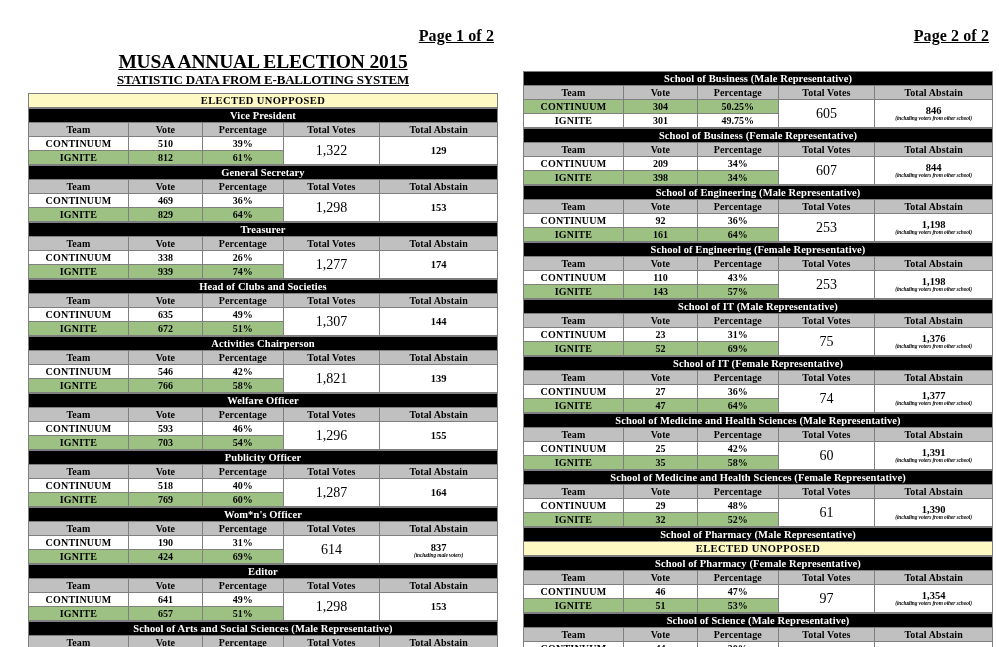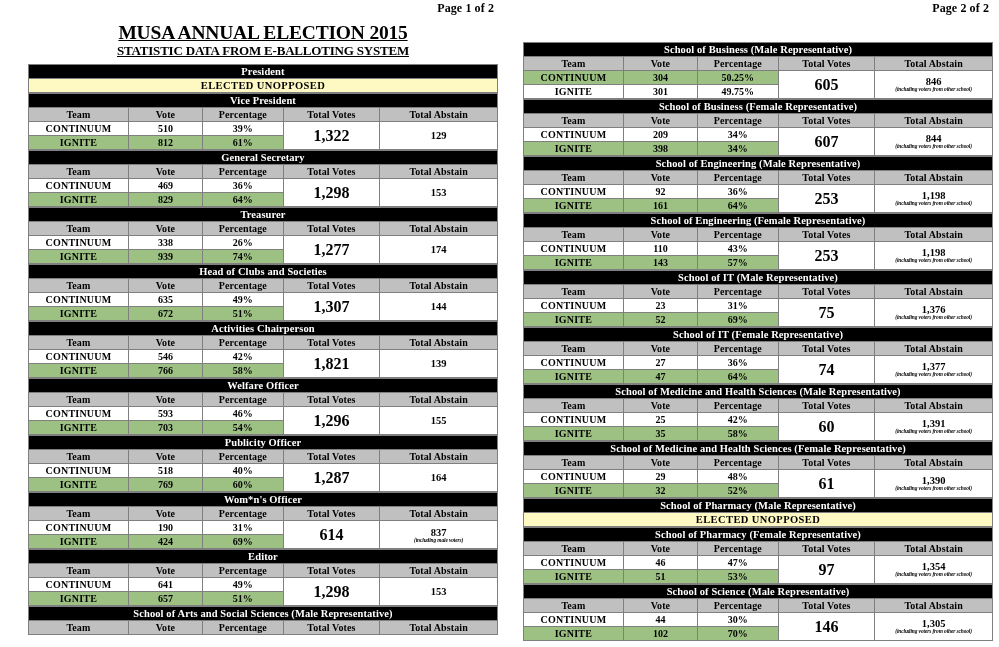--- a/index.html
+++ b/index.html
@@ -12,24 +12,25 @@
     overflow: hidden;
   }
   .page { position: relative; width: 999px; height: 647px; }
 
   .col-left  { position: absolute; left: 28px;  top: 0;  width: 470px; }
   .col-right { position: absolute; left: 523px; top: 0;  width: 470px; }
 
   .page-label {
     text-align: right;
     font-weight: bold;
-    font-size: 12px;
+    font-size: 16px;
     padding-right: 4px;
-    padding-top: 1px;
+    padding-top: 27px;
     letter-spacing: .1px;
+    text-decoration: underline;
   }
 
   .doc-title {
     text-align: center;
     font-weight: bold;
     font-size: 19.5px;
     line-height: 1.12;
     margin-top: 6px;
     margin-bottom: 6px;
     letter-spacing: -.2px;
@@ -81,21 +82,21 @@
 
   .data-row td {
     background: #ffffff;
     font-weight: bold;
     font-size: 10px;
     height: 14px;
   }
   .data-row.win td.hl { background: #9dc183; }
 
   td.team  { letter-spacing: .2px; }
-  td.tot   { font-weight: bold; font-size: 16px; }
+  td.tot   { font-weight: normal; font-size: 14px; }
   td.abst  { font-weight: bold; font-size: 10.5px; line-height: 1.05; }
   td.abst .note {
     display: block;
     font-size: 5.4px;
     font-weight: bold;
     font-style: italic;
     letter-spacing: -.1px;
     margin-top: 0px;
   }
 
@@ -119,23 +120,20 @@
     <div id="left-tables">
         <table class="tbl">
           <colgroup>
             <col class="colw-team">
             <col class="colw-vote">
             <col class="colw-pct">
             <col class="colw-tot">
             <col class="colw-abst">
           </colgroup>
           <tbody>
-            <tr class="cat-row">
-              <td colspan="5">President</td>
-            </tr>
             <tr class="unopposed">
               <td colspan="5">ELECTED UNOPPOSED</td>
             </tr>
           </tbody>
         </table>
         <table class="tbl">
           <colgroup>
             <col class="colw-team">
             <col class="colw-vote">
             <col class="colw-pct">

